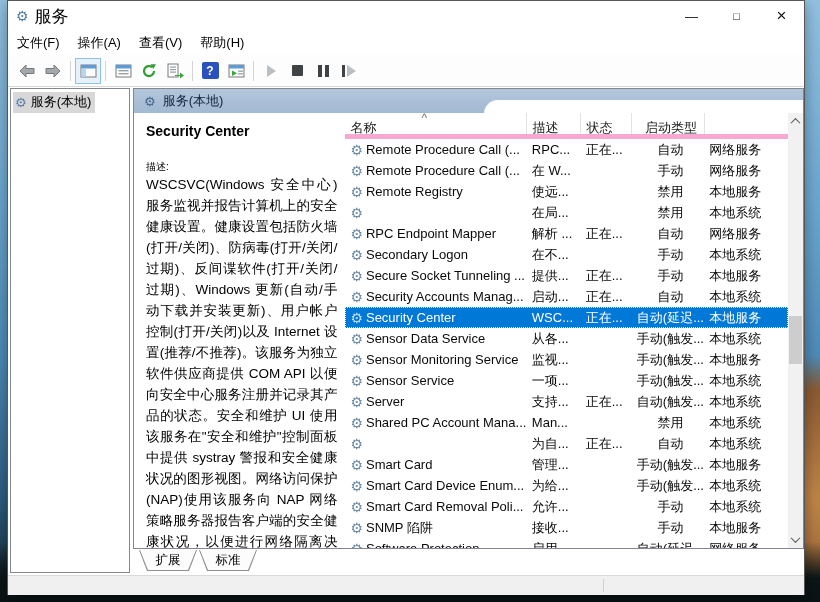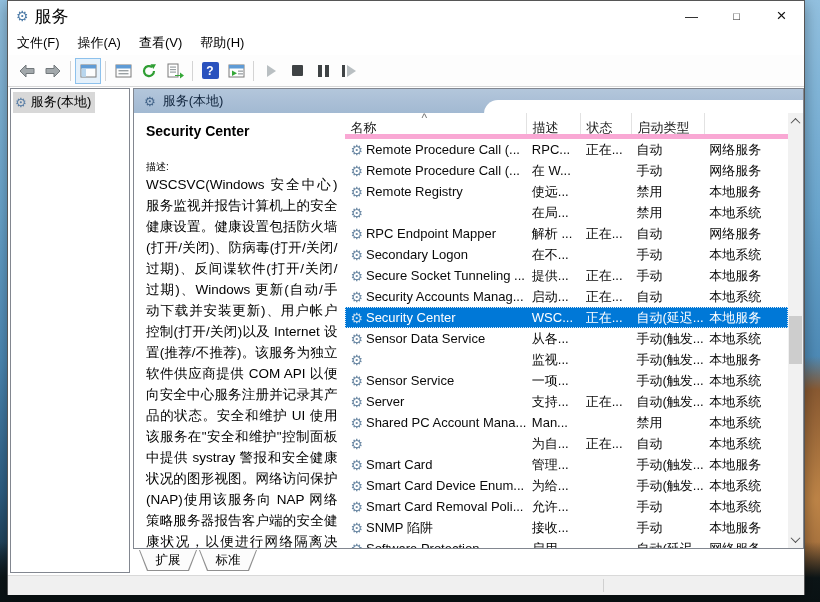--- a/index.html
+++ b/index.html
@@ -52,21 +52,21 @@
   .panel-body { position:absolute; left:0; top:24px; right:0; bottom:0; display:flex; background:#fff; }
   
   .desc-pane { width:212px; padding:10px 8px 0 12px; overflow:hidden; }
   .desc-title { font-size:14px; font-weight:bold; color:#000; margin-bottom:21px; }
   .desc-label { font-size:10px; color:#000; }
   .desc-body { font-size:13.5px; color:#000; line-height:21px; text-align:justify; }
   
   .list-pane { width:444px; position:relative; overflow:hidden; }
   .list-header { display:flex; height:26px; border-bottom:5px solid #f9a8d4; position:relative; }
   .hcell { font-size:13px; color:#1a1a1a; padding:6px 0 0 5px; border-right:1px solid #e2e2e2; position:relative; }
-  .col-name { width:182px; } .col-desc { width:54px; } .col-status { width:51px; } .col-startup { width:73px; } .col-logon { width:84px; }
+  .col-name { width:182px; } .col-desc { width:54px; } .col-status { width:51px; } .col-startup { width:73px;text-align:center; } .col-logon { width:84px; }
   .sort-caret { position:absolute; left:76px; top:-2px; font-size:12px; color:#777; }
   .rows { position:absolute; left:0; top:26px; right:0; bottom:0; overflow:hidden; }
   .srow { display:flex; height:21px; align-items:center; font-size:13px; color:#0a0a0a; }
   .srow .cell { padding-left:5px; white-space:nowrap; overflow:hidden; }
   .srow .cell.name { display:flex; align-items:center; gap:3px; }
   .srow .gear { font-size:14px; color:#6d8aa5; line-height:1; }
   .srow.selected { background:var(--sel,#0078d7); color:#fff; outline:1px dotted rgba(255,255,255,.85); outline-offset:-1px; }
   .srow.selected .gear { color:#c3dcf0; }
   
   .vscroll { width:15px; background:#f1f1f1; position:relative; }
@@ -330,20 +330,21 @@
                   <span>Sensor Data Service</span>
                 </div>
     <div class="cell col-desc">从各...</div>
     <div class="cell col-status"></div>
     <div class="cell col-startup">手动(触发...</div>
     <div class="cell col-logon">本地系统</div>
   </div>
               <div class="srow">
     <div class="cell name col-name">
                   <span class="gear">⚙</span>
+                  <span>Sensor Monitoring Service</span>
                 </div>
     <div class="cell col-desc">监视...</div>
     <div class="cell col-status"></div>
     <div class="cell col-startup">手动(触发...</div>
     <div class="cell col-logon">本地服务</div>
   </div>
               <div class="srow">
     <div class="cell name col-name">
                   <span class="gear">⚙</span>
                   <span>Sensor Service</span>

